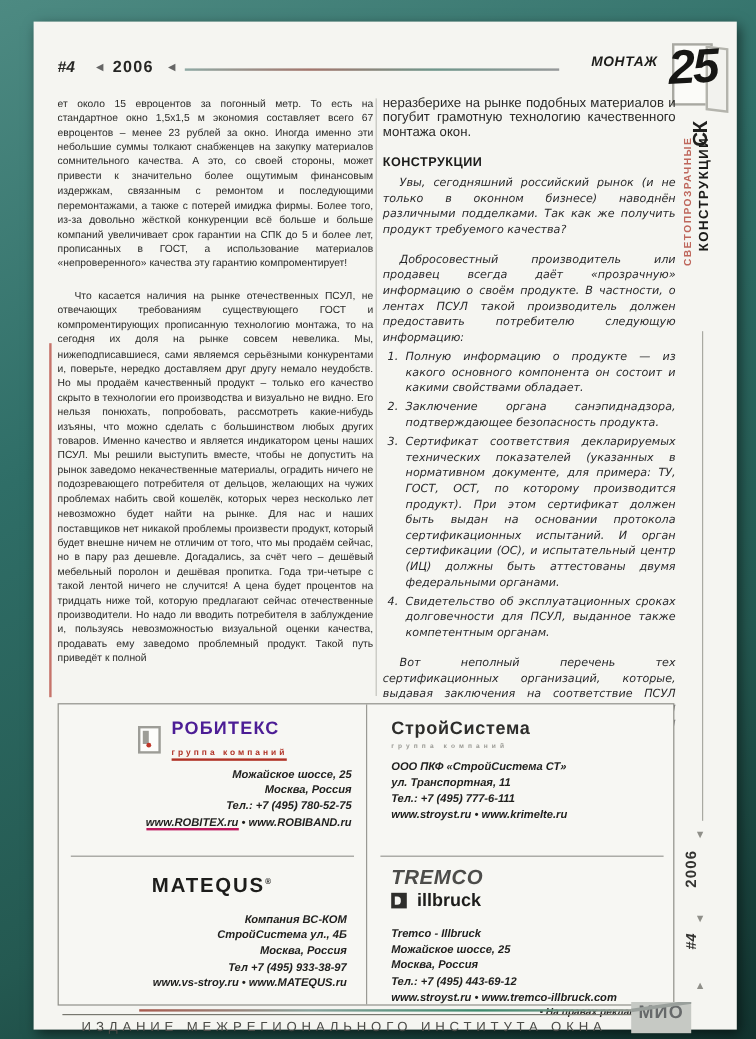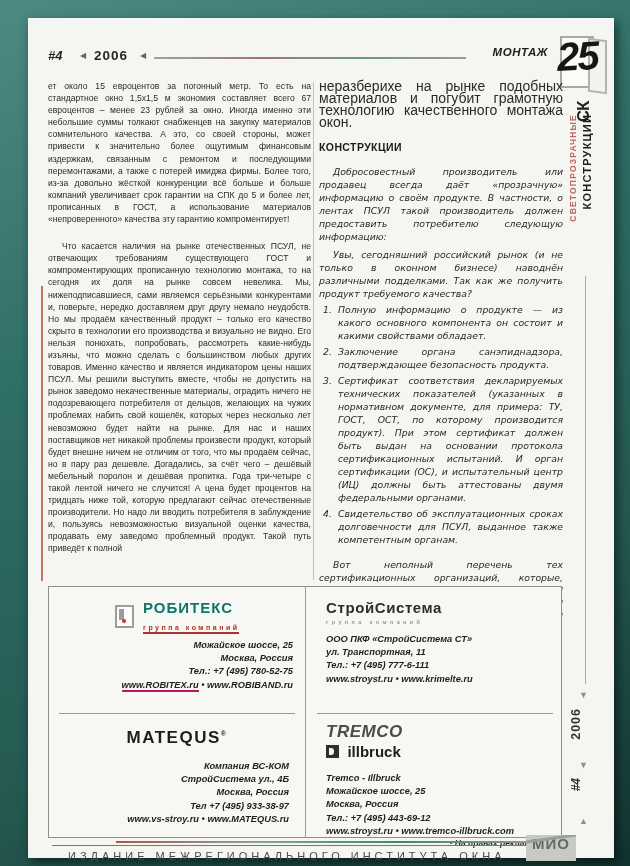--- a/index.html
+++ b/index.html
@@ -31,21 +31,21 @@
   .badge-num{position:absolute;left:3px;top:4px;font:italic 800 40px "Liberation Sans",sans-serif;
     color:#161614;transform:rotate(-3deg);letter-spacing:-2px;}
 
   
   .col-left{left:20px;top:62px;width:263px;font-size:8.6px;line-height:12.1px;text-align:justify;color:#2a2a28;}
   .col-left .para2{margin-top:15px;text-indent:14px;}
   .col-divider{left:285px;top:64px;width:1px;height:498px;background:#c2c2bc;}
   .red-margin{left:13px;top:268px;width:2px;height:295px;background:#b5473c;opacity:.75;}
 
   .col-right{left:291px;top:62px;width:244px;}
-  .r-intro{font-size:14px;line-height:12.1px;text-align:justify;color:#2a2a28;}
+  .r-intro{font-size:11px;line-height:12.1px;text-align:justify;color:#2a2a28;}
   .r-head{margin-top:13px;font:800 10.5px "Liberation Sans",sans-serif;letter-spacing:.4px;color:#1b1b19;}
   .r-it{font:italic 500 9.3px "DejaVu Sans",sans-serif;line-height:13px;text-align:justify;color:#28282a;}
   .r-p1{margin-top:5px;text-indent:14px;}
   .r-p2{margin-top:12px;text-indent:14px;}
   .r-list{margin-top:3px;}
   .r-item{position:relative;padding-left:19px;margin-top:3px;}
   .r-num{position:absolute;left:4px;top:0;}
   .r-close{margin-top:12px;text-indent:14px;}
 
   
@@ -58,21 +58,21 @@
 
   .ad-lines{font:italic 800 9.3px "Liberation Sans",sans-serif;line-height:13.2px;color:#1f1f1d;}
   .ra{text-align:right;}
 
   
   .rb-logo{position:absolute;left:0;top:12px;width:100%;text-align:center;}
   .rb-ico{display:inline-block;vertical-align:middle;width:15px;height:19px;border:2px solid #9d9d97;position:relative;background:#fdfdfb;margin-right:5px;}
   .rb-ico i{position:absolute;left:2px;top:2px;width:5px;height:11px;background:#9d9d97;}
   .rb-ico b{position:absolute;left:5px;bottom:3px;width:4px;height:4px;border-radius:50%;background:#c0372a;}
   .rb-wrap{display:inline-block;vertical-align:middle;text-align:left;}
-  .rb-name{font:800 15px "Liberation Sans",sans-serif;letter-spacing:1px;color:#0f766e;}
+  .rb-name{font:800 15px "Liberation Sans",sans-serif;letter-spacing:1px;color:#4c1d95;}
   .rb-sub{font:800 7px "Liberation Sans",sans-serif;letter-spacing:2.5px;color:#b03226;
     border-bottom:2px solid #b03226;padding-bottom:1px;display:inline-block;}
   .rb-addr{position:absolute;right:12px;top:52px;width:230px;}
   .url-red{border-bottom:2px solid #be185d;padding-bottom:0.5px;}
 
   
   .ss-logo{position:absolute;left:20px;top:12px;}
   .ss-name{font:700 15px "Liberation Sans",sans-serif;letter-spacing:.6px;color:#2d2d2b;}
   .ss-sub{font:700 5.5px "Liberation Sans",sans-serif;letter-spacing:3.4px;color:#9a9a94;margin-top:3px;}
   .ss-addr{position:absolute;left:20px;top:46px;width:225px;}
@@ -144,22 +144,22 @@
   <div class="abs red-margin"></div>
   <div class="abs col-left">
     <div class="para1">ет около 15 евроцентов за погонный метр. То есть на стандартное окно 1,5х1,5 м экономия составляет всего 67 евроцентов – менее 23 рублей за окно. Иногда именно эти небольшие суммы толкают снабженцев на закупку материалов сомнительного качества. А это, со своей стороны, может привести к значительно более ощутимым финансовым издержкам, связанным с ремонтом и последующими перемонтажами, а также с потерей имиджа фирмы. Более того, из-за довольно жёсткой конкуренции всё больше и больше компаний увеличивает срок гарантии на СПК до 5 и более лет, прописанных в ГОСТ, а использование материалов «непроверенного» качества эту гарантию компроментирует!</div>
     <div class="para2">Что касается наличия на рынке отечественных ПСУЛ, не отвечающих требованиям существующего ГОСТ и компроментирующих прописанную технологию монтажа, то на сегодня их доля на рынке совсем невелика. Мы, нижеподписавшиеся, сами являемся серьёзными конкурентами и, поверьте, нередко доставляем друг другу немало неудобств. Но мы продаём качественный продукт – только его качество скрыто в технологии его производства и визуально не видно. Его нельзя понюхать, попробовать, рассмотреть какие-нибудь изъяны, что можно сделать с большинством любых других товаров. Именно качество и является индикатором цены наших ПСУЛ. Мы решили выступить вместе, чтобы не допустить на рынок заведомо некачественные материалы, оградить ничего не подозревающего потребителя от дельцов, желающих на чужих проблемах набить свой кошелёк, которых через несколько лет невозможно будет найти на рынке. Для нас и наших поставщиков нет никакой проблемы произвести продукт, который будет внешне ничем не отличим от того, что мы продаём сейчас, но в пару раз дешевле. Догадались, за счёт чего – дешёвый мебельный поролон и дешёвая пропитка. Года три-четыре с такой лентой ничего не случится! А цена будет процентов на тридцать ниже той, которую предлагают сейчас отечественные производители. Но надо ли вводить потребителя в заблуждение и, пользуясь невозможностью визуальной оценки качества, продавать ему заведомо проблемный продукт. Такой путь приведёт к полной</div>
   </div>
   <div class="abs col-divider"></div>
 
   <div class="abs col-right">
     <div class="r-intro">неразберихе на рынке подобных материалов и погубит грамотную технологию качественного монтажа окон.</div>
     <div class="r-head">КОНСТРУКЦИИ</div>
+    <div class="r-it r-p1">Увы, сегодняшний российский рынок (и не только в оконном бизнесе) наводнён различными подделками. Так как же получить продукт требуемого качества?</div>
     <div class="r-it r-p2">Добросовестный производитель или продавец всегда даёт «прозрачную» информацию о своём продукте. В частности, о лентах ПСУЛ такой производитель должен предоставить потребителю следующую информацию:</div>
-    <div class="r-it r-p1">Увы, сегодняшний российский рынок (и не только в оконном бизнесе) наводнён различными подделками. Так как же получить продукт требуемого качества?</div>
     <div class="r-list">
       <div class="r-it r-item">
         <span class="r-num">1.</span>
         <span>Полную информацию о продукте — из какого основного компонента он состоит и какими свойствами обладает.</span>
       </div>
       <div class="r-it r-item">
         <span class="r-num">2.</span>
         <span>Заключение органа санэпиднадзора, подтверждающее безопасность продукта.</span>
       </div>
       <div class="r-it r-item">

